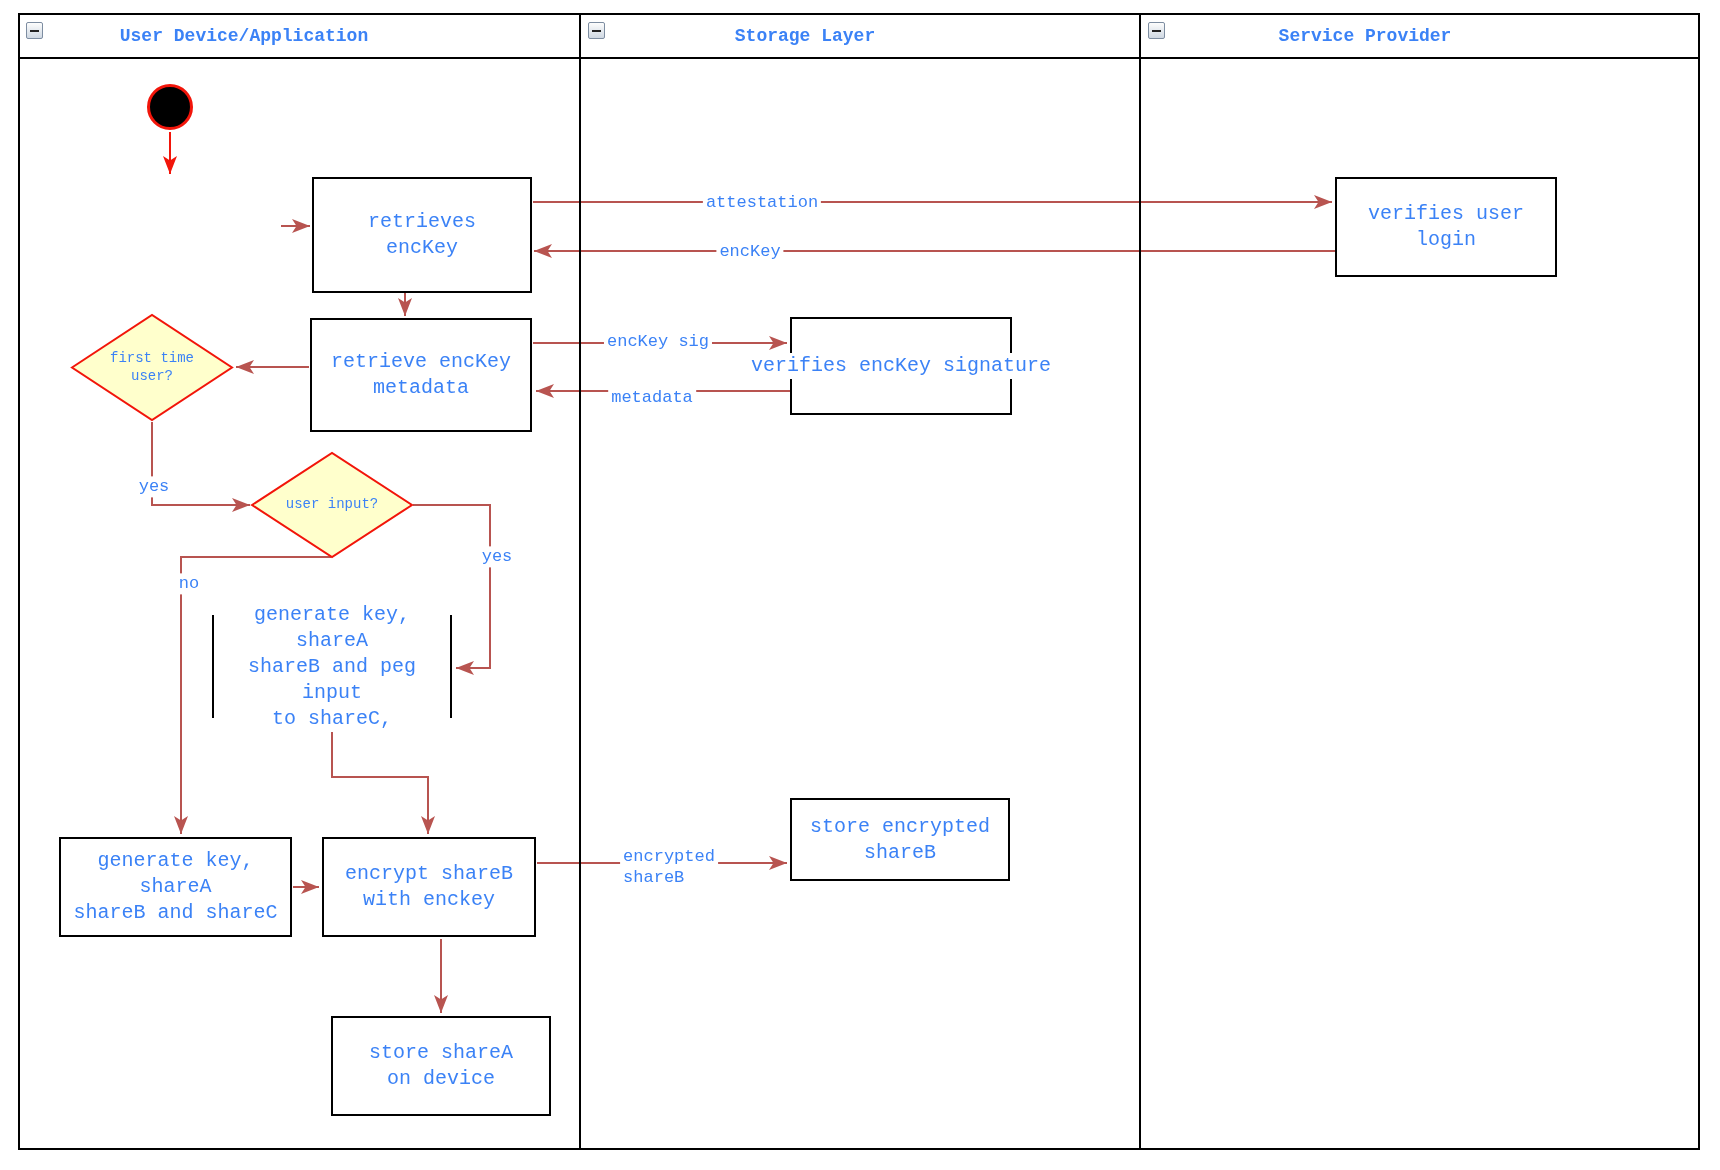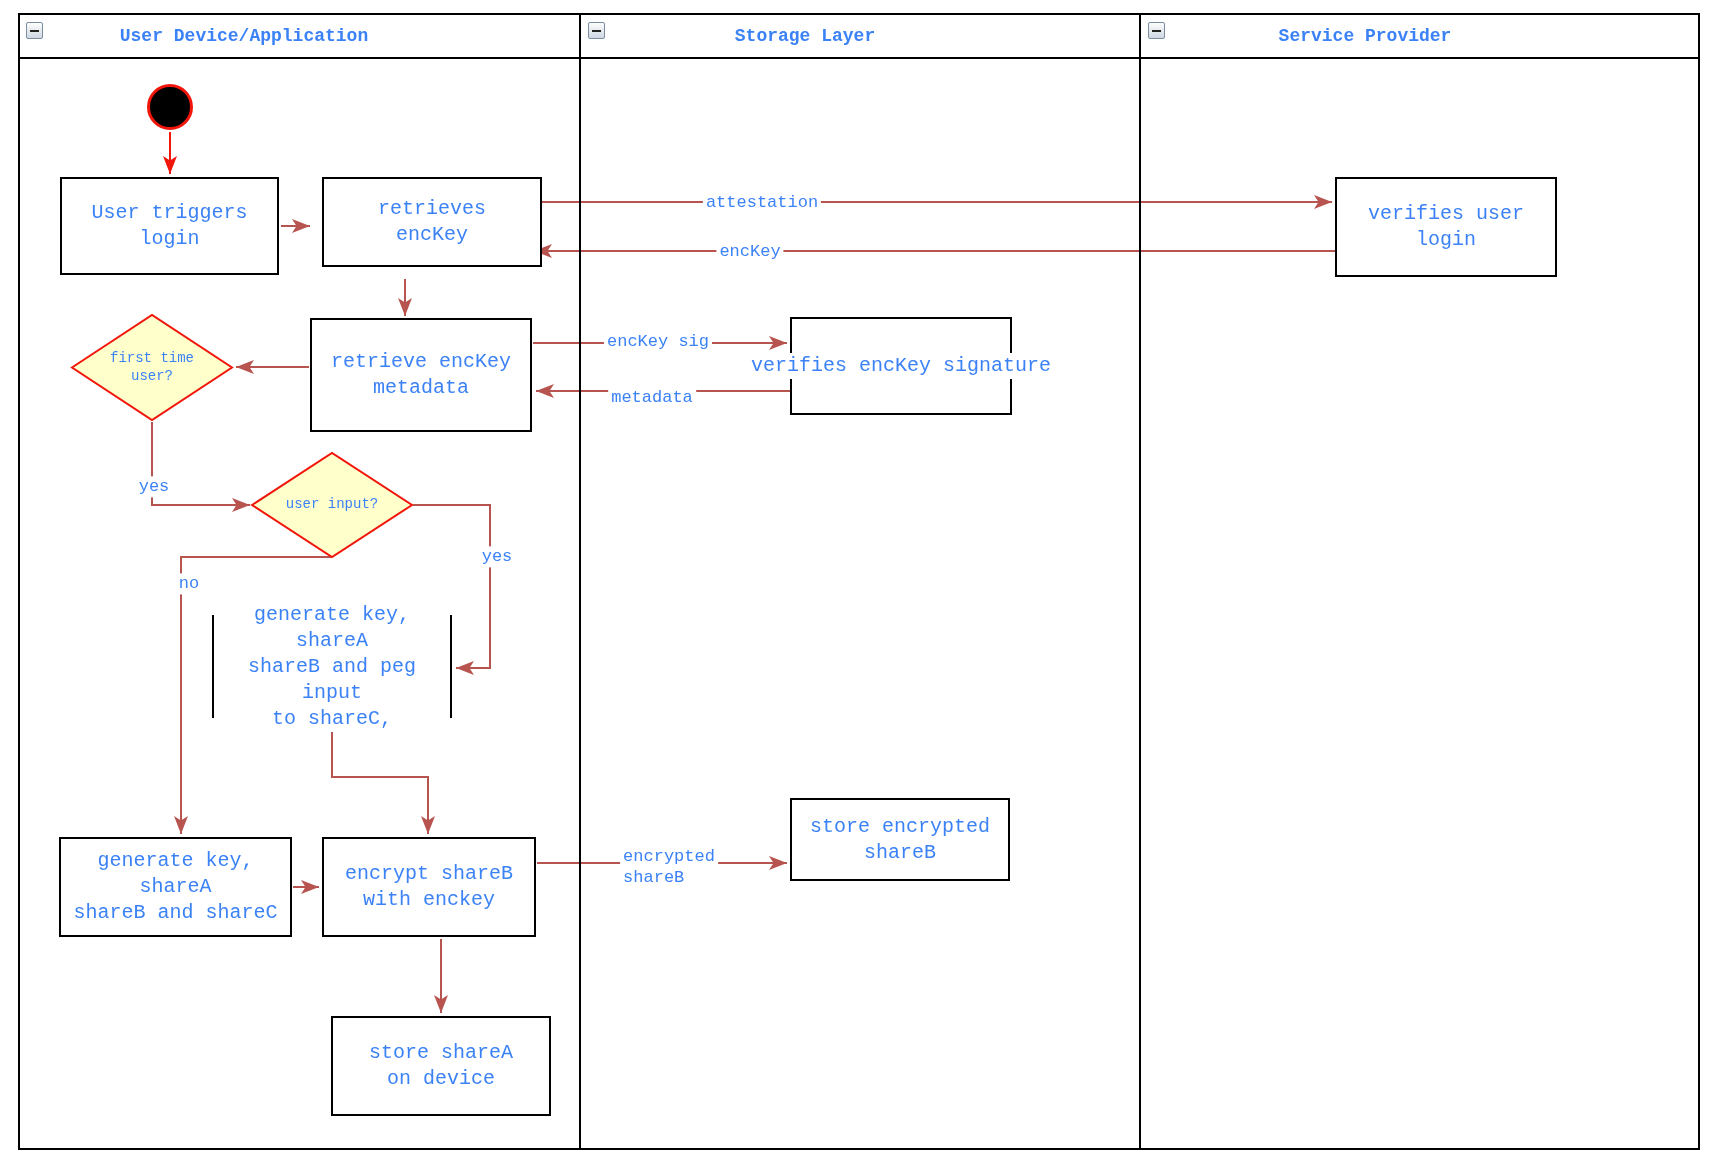--- a/index.html
+++ b/index.html
@@ -131,24 +131,21 @@
   </div>
   <div class="lane-header" style="left:1140px;width:560px">
     <span class="collapse">
         <span class="minus"></span>
       </span>
     <span class="lane-title">Service Provider</span>
   </div>
 
   <div class="start-node"></div>
 
-  <div class="node" style="left:60px;top:177px;width:219px;height:98px">
-    <span class="node-label">User triggers login</span>
-  </div>
-  <div class="node" style="left:322px;top:177px;width:220px;height:90px">
+  <div class="node" style="left:312px;top:177px;width:220px;height:116px">
     <span class="node-label">retrieves
 encKey</span>
   </div>
   <div class="node" style="left:1335px;top:177px;width:222px;height:100px">
     <span class="node-label">verifies user login</span>
   </div>
   <div class="node" style="left:310px;top:318px;width:222px;height:114px">
     <span class="node-label">retrieve encKey
 metadata</span>
   </div>

